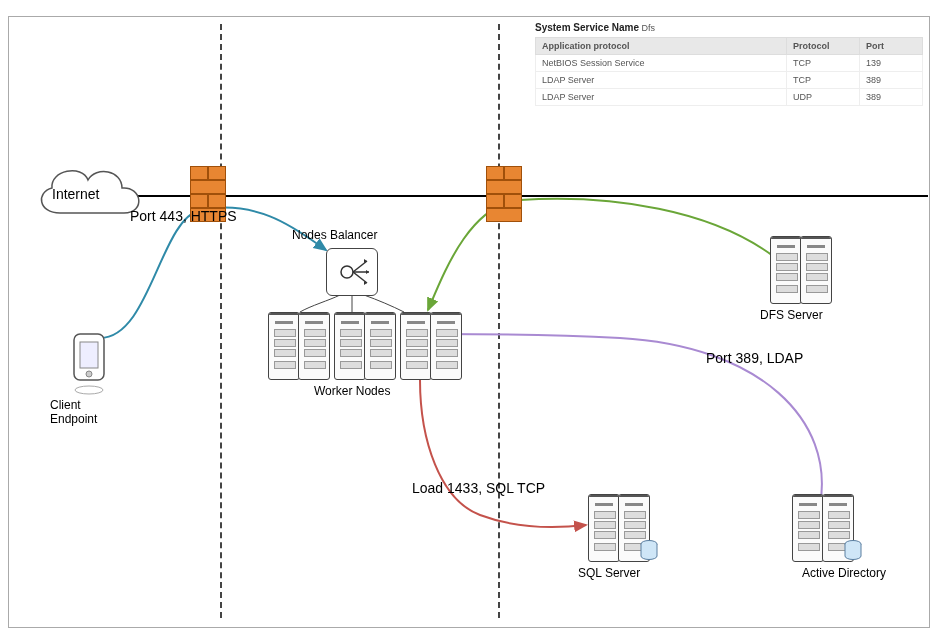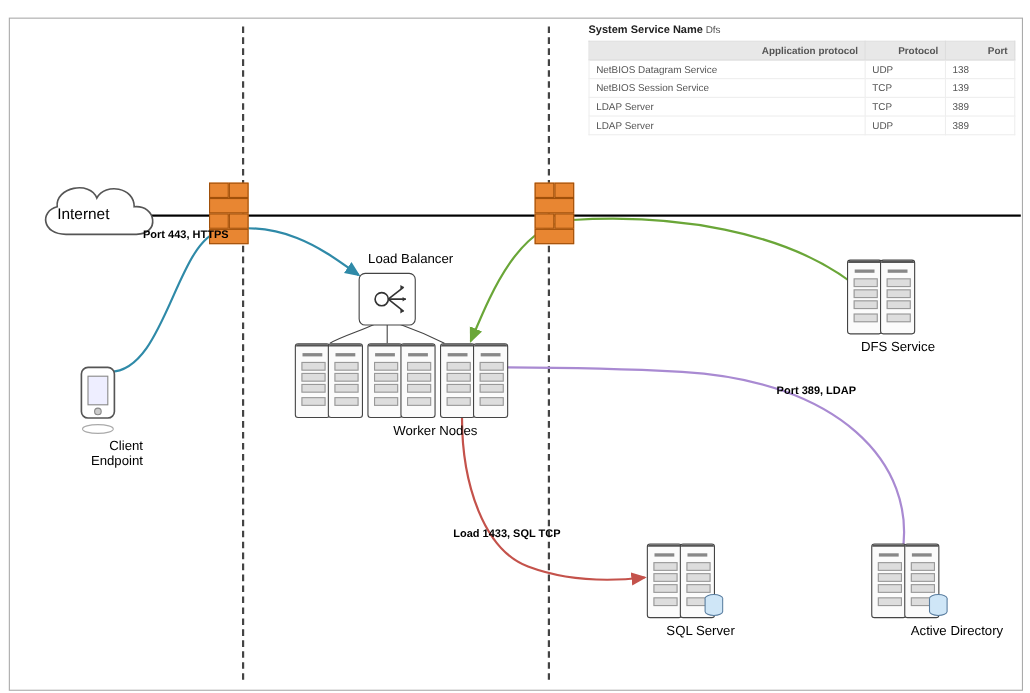--- a/index.html
+++ b/index.html
@@ -4,22 +4,22 @@
 <style>
   html,body{margin:0;padding:0;width:936px;height:630px;background:#fff;font-family:"Segoe UI",Arial,sans-serif;font-size:11px;color:#000;overflow:hidden}
   #canvas{position:absolute;left:0;top:0;width:936px;height:630px}
   .frame{position:absolute;left:8px;top:16px;width:920px;height:610px;border:1px solid #aaa}
 
   .vline{position:absolute;top:24px;bottom:12px;border-left:2px dashed #444}
   .v1{left:220px}
   .v2{left:498px}
   .hline{position:absolute;top:195px;left:56px;width:872px;border-top:2px solid #000}
 
-  .lbl{position:absolute;font-size:12px;text-align:right;pointer-events:none}
-  .lbl.small{font-size:10px;font-weight:700}
+  .lbl{position:absolute;font-size:12px;text-align:left;pointer-events:none}
+  .lbl.small{font-size:14px;font-weight:400}
 
   .cloud{position:absolute;width:120px;height:70px}
   .cloud svg{width:100%;height:100%}
 
   .fw{position:absolute;width:36px;height:60px}
   .fw .brick{position:absolute;background:#e88632;border:1px solid #a0500a}
   .fw .r{height:12px}
   .fw .half{width:16px}
   .fw .full{width:36px}
 
@@ -32,21 +32,21 @@
        box-shadow:inset 0 10px 0 -8px #555}
   .srv::after{content:"";position:absolute;left:6px;top:8px;width:18px;height:3px;background:#888}
   .srv .slot{position:absolute;left:5px;width:20px;height:6px;background:#ddd;border:1px solid #999}
   .srv .s1{top:16px}.srv .s2{top:26px}.srv .s3{top:36px}.srv .s4{top:48px}
 
   
   .ptbl{position:absolute;left:535px;top:22px;width:388px;font-size:9px;color:#555}
   .ptbl .hd{margin-bottom:4px}
   .ptbl .hd b{font-size:10px;color:#222;font-weight:600}
   .ptbl table{width:100%;border-collapse:collapse}
-  .ptbl th{background:#e8e8e8;border:1px solid #ddd;text-align:right;padding:3px 6px;font-weight:700;color:#555}
+  .ptbl th{background:#e8e8e8;border:1px solid #ddd;text-align:left;padding:3px 6px;font-weight:700;color:#555}
   .ptbl td{border:1px solid #eee;padding:3px 6px}
 
   .db{position:absolute;width:18px;height:22px}
 
   svg.wires{position:absolute;left:0;top:0;width:936px;height:630px;overflow:visible}
 </style>
 </head>
 <body>
 
 <div id="canvas">
@@ -122,21 +122,21 @@
     <svg viewBox="0 0 50 46" style="width:100%;height:100%">
       <circle cx="20" cy="23" r="6" fill="none" stroke="#333" stroke-width="1.5"></circle>
       <line x1="26" y1="23" x2="40" y2="12" stroke="#333" stroke-width="1.5"></line>
         <path d="M40 12 l-3 -2 v4 z" fill="#333"></path>
       <line x1="26" y1="23" x2="42" y2="23" stroke="#333" stroke-width="1.5"></line>
         <path d="M42 23 l-3 -2 v4 z" fill="#333"></path>
       <line x1="26" y1="23" x2="40" y2="34" stroke="#333" stroke-width="1.5"></line>
         <path d="M40 34 l-3 -2 v4 z" fill="#333"></path>
     </svg>
   </div>
-  <div class="lbl" style="left:292px;top:228px;width:120px">Load Balancer</div>
+  <div class="lbl" style="left:292px;top:228px;width:120px">Nodes Balancer</div>
 
   <div class="srvpair" style="left:268px;top:312px">
     <div class="srv" style="left:0">
         <div class="slot s1"></div>
         <div class="slot s2"></div>
         <div class="slot s3"></div>
         <div class="slot s4"></div>
       </div>
     <div class="srv" style="left:30px">
         <div class="slot s1"></div>
@@ -182,21 +182,21 @@
         <div class="slot s3"></div>
         <div class="slot s4"></div>
       </div>
     <div class="srv" style="left:30px">
         <div class="slot s1"></div>
         <div class="slot s2"></div>
         <div class="slot s3"></div>
         <div class="slot s4"></div>
       </div>
   </div>
-  <div class="lbl" style="left:760px;top:308px;width:90px">DFS Service</div>
+  <div class="lbl" style="left:760px;top:308px;width:90px">DFS Server</div>
 
   <div class="srvpair" style="left:588px;top:494px">
     <div class="srv" style="left:0">
         <div class="slot s1"></div>
         <div class="slot s2"></div>
         <div class="slot s3"></div>
         <div class="slot s4"></div>
       </div>
     <div class="srv" style="left:30px">
         <div class="slot s1"></div>
@@ -245,25 +245,20 @@
     <table>
       <thead>
           <tr>
         <th>Application protocol</th>
         <th style="width:60px">Protocol</th>
         <th style="width:50px">Port</th>
       </tr>
         </thead>
       <tbody id="ports-body">
           <tr>
-            <td>NetBIOS Datagram Service</td>
-            <td>UDP</td>
-            <td>138</td>
-          </tr>
-          <tr>
             <td>NetBIOS Session Service</td>
             <td>TCP</td>
             <td>139</td>
           </tr>
           <tr>
             <td>LDAP Server</td>
             <td>TCP</td>
             <td>389</td>
           </tr>
           <tr>

